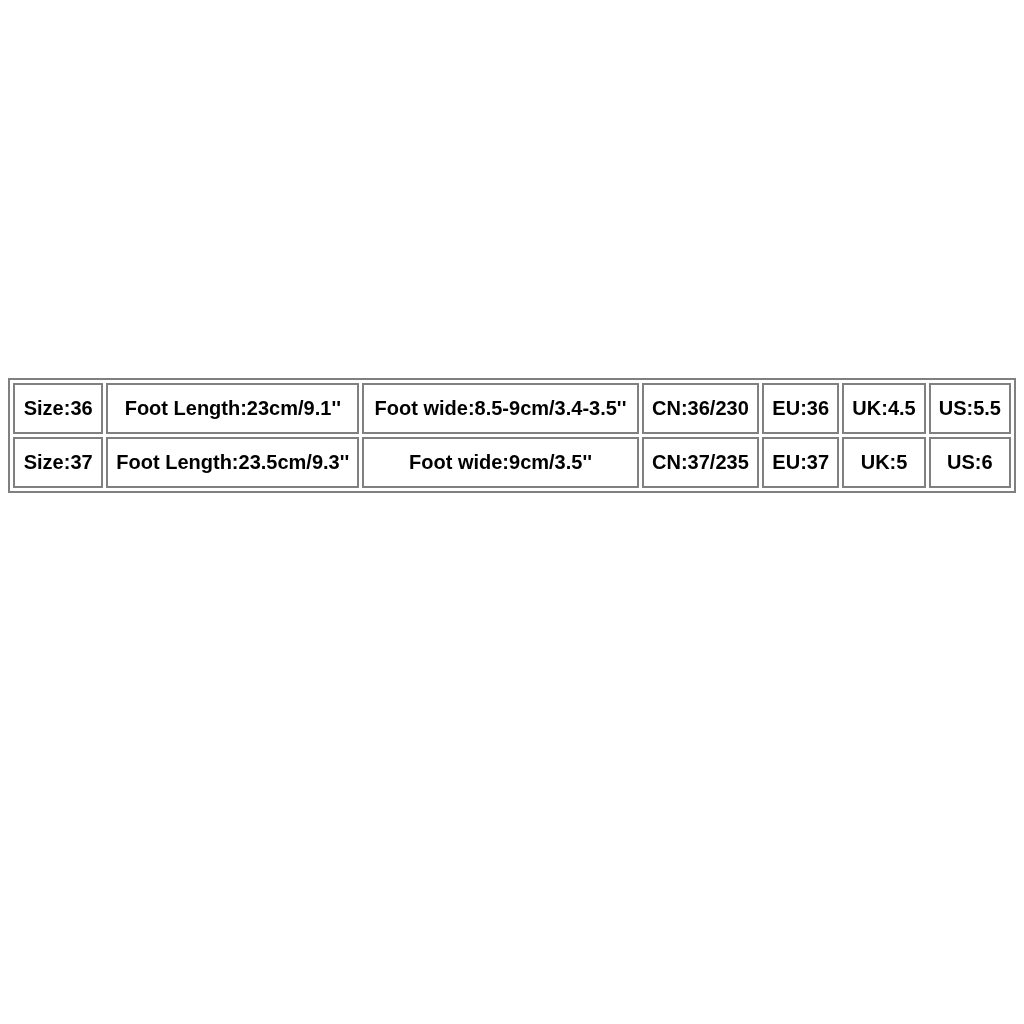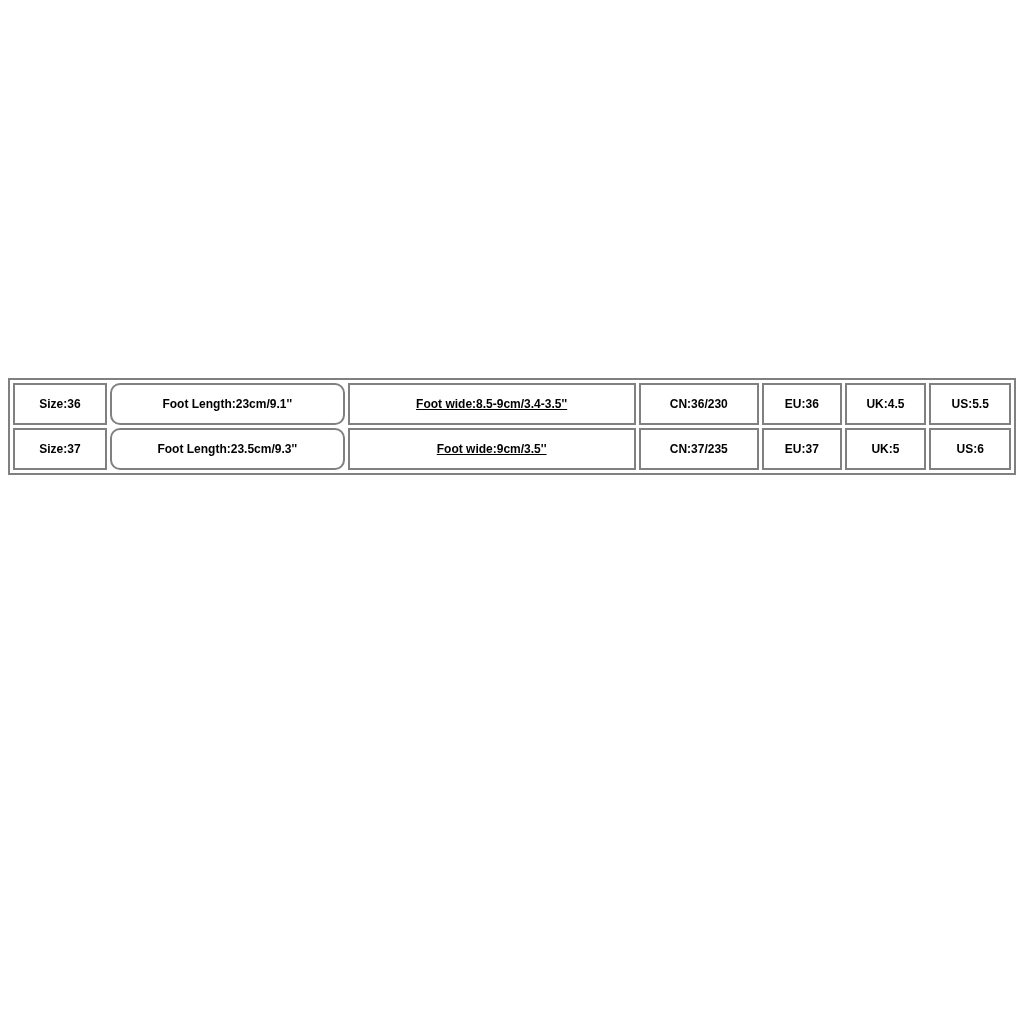--- a/index.html
+++ b/index.html
@@ -25,28 +25,28 @@
       border-collapse: separate;
       border-spacing: 3px;
       border: 2px solid #808080;
     }
     .size-table td {
       border: 2px solid #808080;
       background: #ffffff;
       padding: 12px 8px;
       text-align: center;
       font-weight: bold;
-      font-size: 12px;
+      font-size: 20px;
       color: #000000;
       white-space: nowrap;
       vertical-align: middle;
     }
     .col-size { width: 92px; }
-    .col-length { width: 230px; border-radius: 10px; }
-    .col-wide { width: 282px; text-decoration: underline; }
+    .col-length { width: 230px; }
+    .col-wide { width: 282px; }
     .col-cn { width: 118px; }
     .col-eu { width: 78px; }
     .col-uk { width: 80px; }
     .col-us { width: 80px; }
   </style>
 </head>
 <body>
 
 <div class="table-container">
   <table class="size-table">

